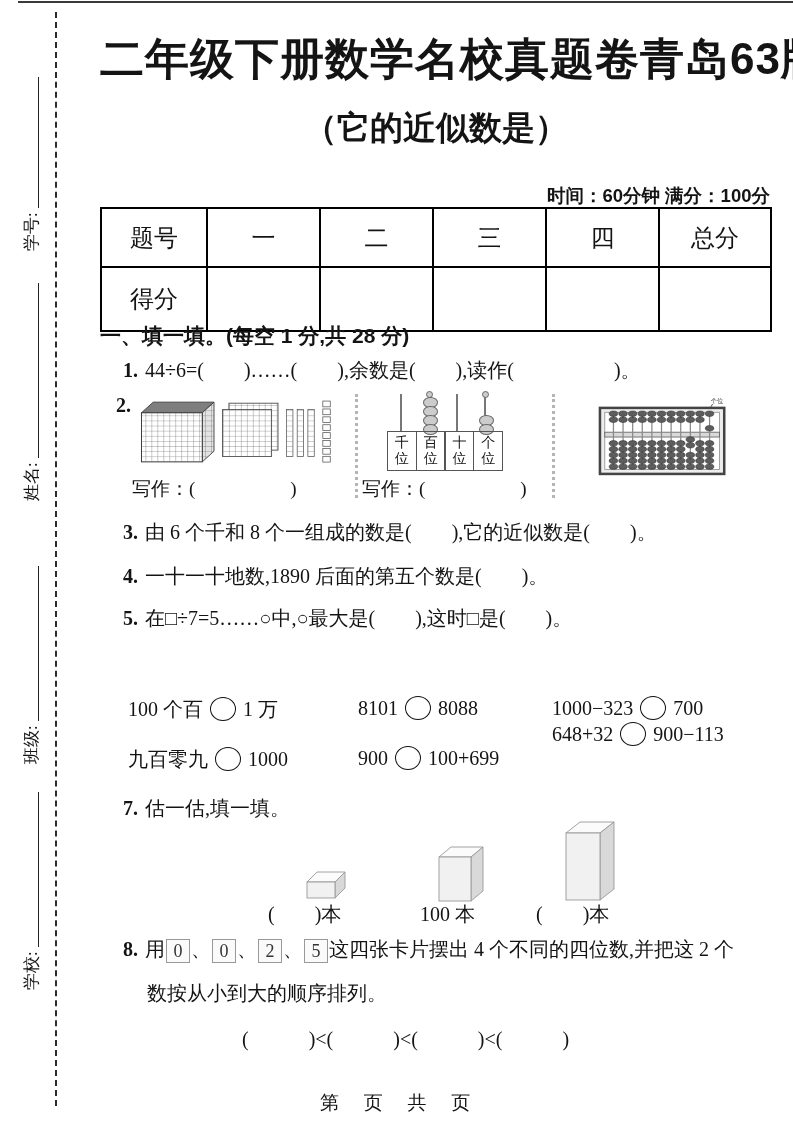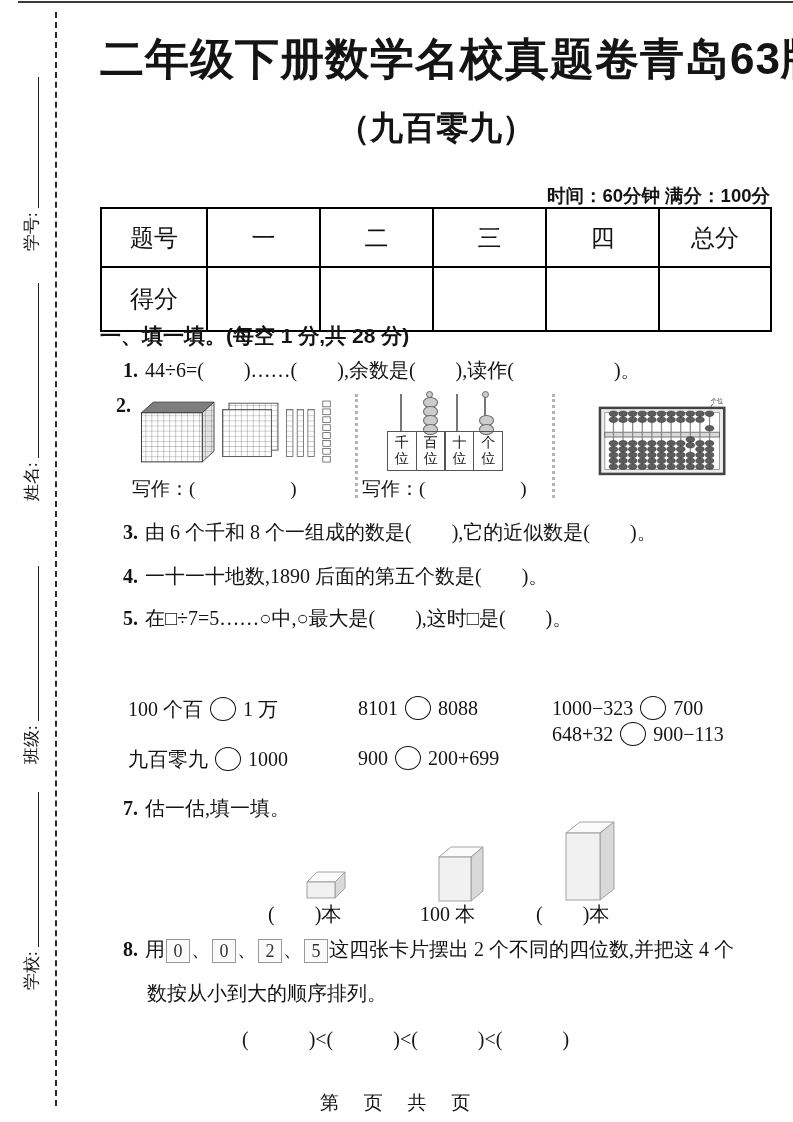--- a/index.html
+++ b/index.html
@@ -73,21 +73,21 @@
     <span class="mline"></span>
   </div>
   <div class="mfield" style="width:200px;left:-69px;top:879px;">
     <span class="mlabel">学校:</span>
     <span class="mline"></span>
   </div>
 
   <div class="main">
 
     <div class="title sans">二年级下册数学名校真题卷青岛63版</div>
-    <div class="subtitle sans">（九百零九）</div>
+    <div class="subtitle sans">（它的近似数是）</div>
     <div class="meta sans">时间：60分钟 满分：100分</div>
 
     <table class="score">
       <colgroup>
           <col style="width:106px">
           <col style="width:113px">
           <col style="width:113px">
           <col style="width:113px">
           <col style="width:113px">
           <col>
@@ -306,21 +306,21 @@
     <div class="cmp" style="left:258px;top:696px;">
       <span>8101</span><span class="circ"></span><span>8088</span>
     </div>
     <div class="cmp" style="left:452px;top:696px;">
       <span>1000−323</span><span class="circ"></span><span>700</span>
     </div>
     <div class="cmp" style="left:28px;top:746px;">
       <span>九百零九</span><span class="circ"></span><span>1000</span>
     </div>
     <div class="cmp" style="left:258px;top:746px;">
-      <span>900</span><span class="circ"></span><span>200+699</span>
+      <span>900</span><span class="circ"></span><span>100+699</span>
     </div>
     <div class="cmp" style="left:452px;top:722px;">
       <span>648+32</span><span class="circ"></span><span>900−113</span>
     </div>
 
     <div class="q" style="top:795px;padding-left:16px;">
       <span class="qnum">7.</span><span>估一估,填一填。</span>
     </div>
     <svg class="abs" style="left:205px;top:868px;" width="46" height="34" viewBox="0 0 46 34">
       <polygon points="2,14 12,4 40,4 30,14" fill="#fbfbfb" stroke="#999" stroke-width="0.9"></polygon>
@@ -335,21 +335,21 @@
     <svg class="abs" style="left:464px;top:820px;" width="54" height="84" viewBox="0 0 54 84">
       <polygon points="2,13 16,2 50,2 36,13" fill="#fbfbfb" stroke="#999" stroke-width="0.9"></polygon>
       <polygon points="36,13 50,2 50,69 36,80" fill="#d9d9d9" stroke="#999" stroke-width="0.9"></polygon>
       <rect x="2" y="13" width="34" height="67" fill="#f1f1f1" stroke="#999" stroke-width="0.9"></rect>
     </svg>
     <span class="q abs" style="left:168px;top:901px;width:auto;">(　　)本</span>
     <span class="q abs" style="left:320px;top:901px;width:auto;">100 本</span>
     <span class="q abs" style="left:436px;top:901px;width:auto;">(　　)本</span>
 
     <div class="q" style="top:936px;padding-left:16px;">
-      <span class="qnum">8.</span><span>用</span><span class="card">0</span><span>、</span><span class="card">0</span><span>、</span><span class="card">2</span><span>、</span><span class="card">5</span><span>这四张卡片摆出 2 个不同的四位数,并把这 4 个</span>
+      <span class="qnum">8.</span><span>用</span><span class="card">0</span><span>、</span><span class="card">0</span><span>、</span><span class="card">2</span><span>、</span><span class="card">5</span><span>这四张卡片摆出 4 个不同的四位数,并把这 2 个</span>
     </div>
     <div class="q" style="top:980px;padding-left:40px;">数按从小到大的顺序排列。</div>
     <div class="q" style="top:1026px;padding-left:135px;">(　　　)&lt;(　　　)&lt;(　　　)&lt;(　　　)</div>
 
   </div>
 
   <div class="footer">第 页 共 页</div>
 </div>
 
 </body></html>

